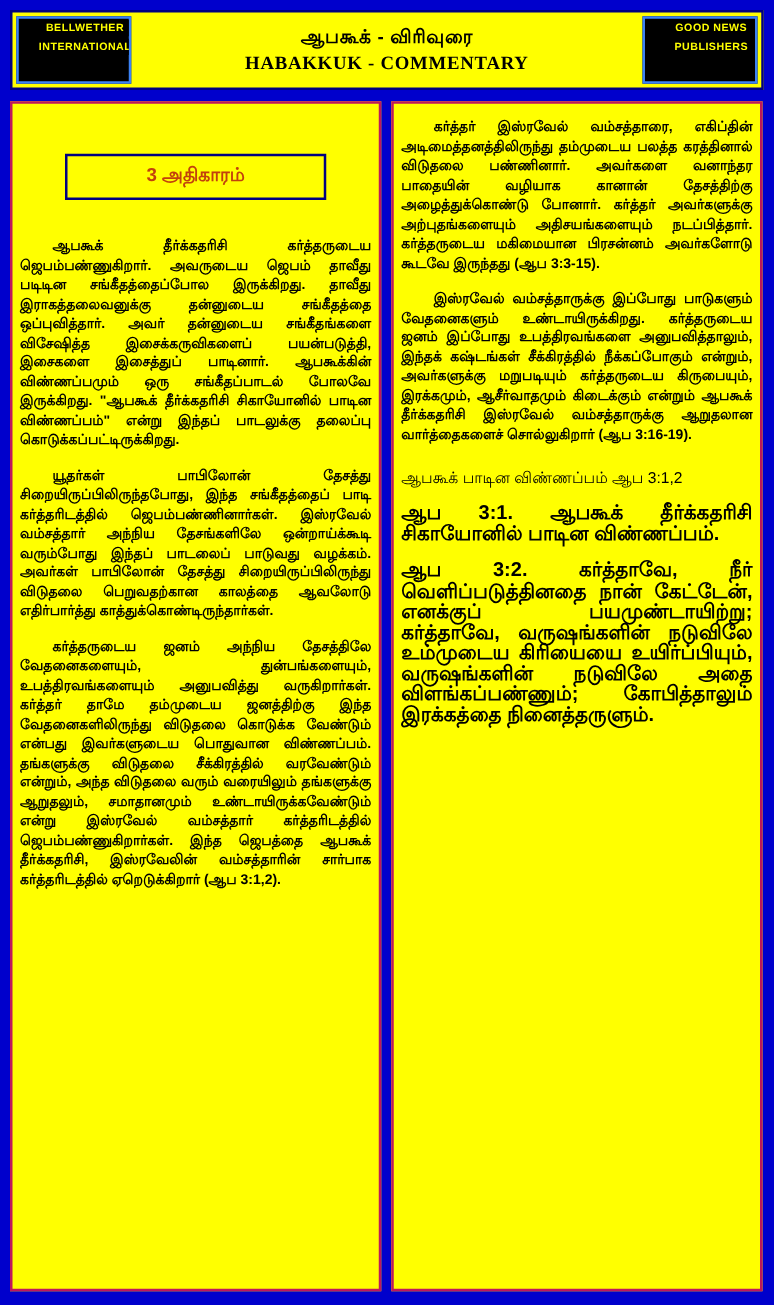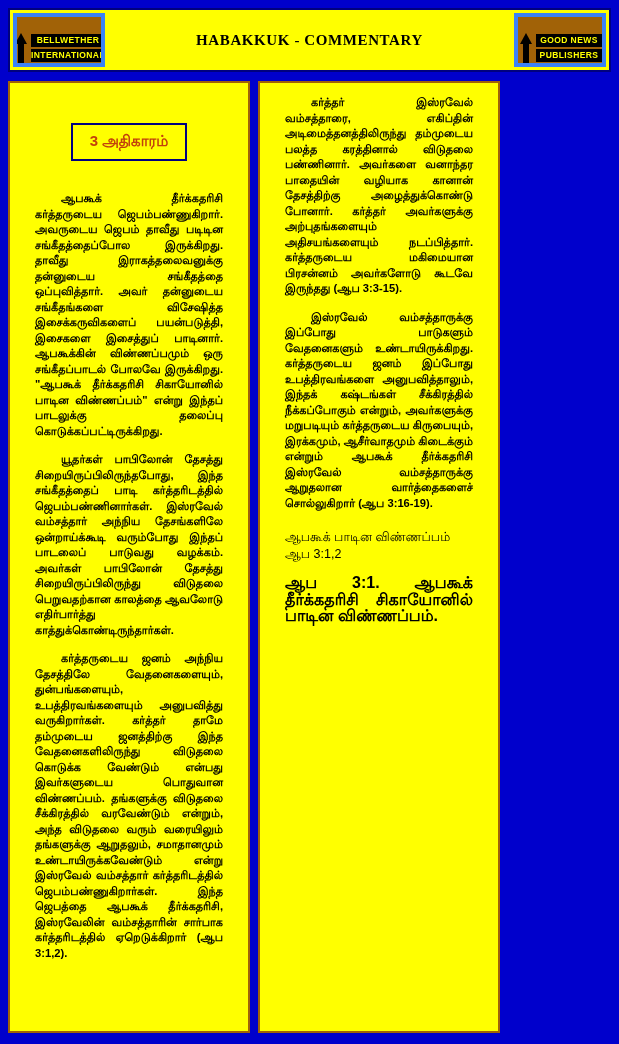--- a/index.html
+++ b/index.html
@@ -30,28 +30,28 @@
     display: flex;
     align-items: stretch;
     background: #ffff00;
     border: 2px solid #000080;
     height: 64px;
     box-sizing: border-box;
   }
   .logo-box {
     width: 92px;
     flex: 0 0 92px;
-    border: 4px solid #3b82f6;
+    border: 2px solid #3b82f6;
     margin: 3px;
     box-sizing: border-box;
-    background: #a16207;
+    background: #000000;
     display: flex;
     flex-direction: column;
     align-items: center;
-    justify-content: flex-end;
+    justify-content: flex-start;
     position: relative;
     overflow: hidden;
   }
   .logo-box.right { }
   .logo-bar {
     background: #000000;
     color: #ffff00;
     font-size: 8.5px;
     font-weight: bold;
     letter-spacing: .4px;
@@ -120,24 +120,24 @@
 
   
   .columns {
     display: flex;
     gap: 8px;
     margin-top: 9px;
     height: 952px;
   }
   .col {
     background: #ffff00;
-    border: 2px solid #a16207;
-    box-sizing: border-box;
-    padding: 12px 25px;
-    width: 242px;
+    border: 2px solid #be185d;
+    box-sizing: border-box;
+    padding: 12px 6px;
+    width: 297px;
     overflow: hidden;
   }
 
   .chapter-badge {
     border: 2px solid #000080;
     background: #ffff00;
     text-align: center;
     font-size: 15px;
     font-weight: bold;
     color: #c2410c;
@@ -183,20 +183,21 @@
       <div class="logo-inner">
         <span class="torch"></span>
         <span class="logo-textcol">
           <span class="logo-bar">BELLWETHER</span>
           <span class="logo-bar">INTERNATIONAL</span>
         </span>
       </div>
     </div>
 
     <div class="header-titles">
+      <div class="title-ta">ஆபகூக் - விரிவுரை</div>
       <div class="title-en">HABAKKUK - COMMENTARY</div>
     </div>
 
     <div class="logo-box right">
       <div class="logo-inner">
         <span class="torch"></span>
         <span class="logo-textcol">
           <span class="logo-bar">GOOD NEWS</span>
           <span class="logo-bar">PUBLISHERS</span>
         </span>
@@ -212,17 +213,18 @@
       <p class="para">ஆபகூக் தீர்க்கதரிசி கர்த்தருடைய ஜெபம்பண்ணுகிறார். அவருடைய ஜெபம் தாவீது படிடின சங்கீதத்தைப்போல இருக்கிறது. தாவீது இராகத்தலைவனுக்கு தன்னுடைய சங்கீதத்தை ஒப்புவித்தார். அவர் தன்னுடைய சங்கீதங்களை விசேஷித்த இசைக்கருவிகளைப் பயன்படுத்தி, இசைகளை இசைத்துப் பாடினார். ஆபகூக்கின் விண்ணப்பமும் ஒரு சங்கீதப்பாடல் போலவே இருக்கிறது. "ஆபகூக் தீர்க்கதரிசி சிகாயோனில் பாடின விண்ணப்பம்" என்று இந்தப் பாடலுக்கு தலைப்பு கொடுக்கப்பட்டிருக்கிறது.</p>
       <p class="para">யூதர்கள் பாபிலோன் தேசத்து சிறையிருப்பிலிருந்தபோது, இந்த சங்கீதத்தைப் பாடி கர்த்தரிடத்தில் ஜெபம்பண்ணினார்கள். இஸ்ரவேல் வம்சத்தார் அந்நிய தேசங்களிலே ஒன்றாய்க்கூடி வரும்போது இந்தப் பாடலைப் பாடுவது வழக்கம். அவர்கள் பாபிலோன் தேசத்து சிறையிருப்பிலிருந்து விடுதலை பெறுவதற்கான காலத்தை ஆவலோடு எதிர்பார்த்து காத்துக்கொண்டிருந்தார்கள்.</p>
       <p class="para">கர்த்தருடைய ஜனம் அந்நிய தேசத்திலே வேதனைகளையும், துன்பங்களையும், உபத்திரவங்களையும் அனுபவித்து வருகிறார்கள். கர்த்தர் தாமே தம்முடைய ஜனத்திற்கு இந்த வேதனைகளிலிருந்து விடுதலை கொடுக்க வேண்டும் என்பது இவர்களுடைய பொதுவான விண்ணப்பம். தங்களுக்கு விடுதலை சீக்கிரத்தில் வரவேண்டும் என்றும், அந்த விடுதலை வரும் வரையிலும் தங்களுக்கு ஆறுதலும், சமாதானமும் உண்டாயிருக்கவேண்டும் என்று இஸ்ரவேல் வம்சத்தார் கர்த்தரிடத்தில் ஜெபம்பண்ணுகிறார்கள். இந்த ஜெபத்தை ஆபகூக் தீர்க்கதரிசி, இஸ்ரவேலின் வம்சத்தாரின் சார்பாக கர்த்தரிடத்தில் ஏறெடுக்கிறார் (ஆப 3:1,2).</p>
     </div>
 
     <div class="col">
       <p class="para">கர்த்தர் இஸ்ரவேல் வம்சத்தாரை, எகிப்தின் அடிமைத்தனத்திலிருந்து தம்முடைய பலத்த கரத்தினால் விடுதலை பண்ணினார். அவர்களை வனாந்தர பாதையின் வழியாக கானான் தேசத்திற்கு அழைத்துக்கொண்டு போனார். கர்த்தர் அவர்களுக்கு அற்புதங்களையும் அதிசயங்களையும் நடப்பித்தார். கர்த்தருடைய மகிமையான பிரசன்னம் அவர்களோடு கூடவே இருந்தது (ஆப 3:3-15).</p>
       <p class="para">இஸ்ரவேல் வம்சத்தாருக்கு இப்போது பாடுகளும் வேதனைகளும் உண்டாயிருக்கிறது. கர்த்தருடைய ஜனம் இப்போது உபத்திரவங்களை அனுபவித்தாலும், இந்தக் கஷ்டங்கள் சீக்கிரத்தில் நீக்கப்போகும் என்றும், அவர்களுக்கு மறுபடியும் கர்த்தருடைய கிருபையும், இரக்கமும், ஆசீர்வாதமும் கிடைக்கும் என்றும் ஆபகூக் தீர்க்கதரிசி இஸ்ரவேல் வம்சத்தாருக்கு ஆறுதலான வார்த்தைகளைச் சொல்லுகிறார் (ஆப 3:16-19).</p>
       <div class="sec-head">ஆபகூக் பாடின விண்ணப்பம் ஆப 3:1,2</div>
       <p class="verse">ஆப 3:1. ஆபகூக் தீர்க்கதரிசி சிகாயோனில் பாடின விண்ணப்பம்.</p>
+      <p class="verse">ஆப 3:2. கர்த்தாவே, நீர் வெளிப்படுத்தினதை நான் கேட்டேன், எனக்குப் பயமுண்டாயிற்று; கர்த்தாவே, வருஷங்களின் நடுவிலே உம்முடைய கிரியையை உயிர்ப்பியும், வருஷங்களின் நடுவிலே அதை விளங்கப்பண்ணும்; கோபித்தாலும் இரக்கத்தை நினைத்தருளும்.</p>
     </div>
 
   </div>
 
 </div>
 
 </body></html>

